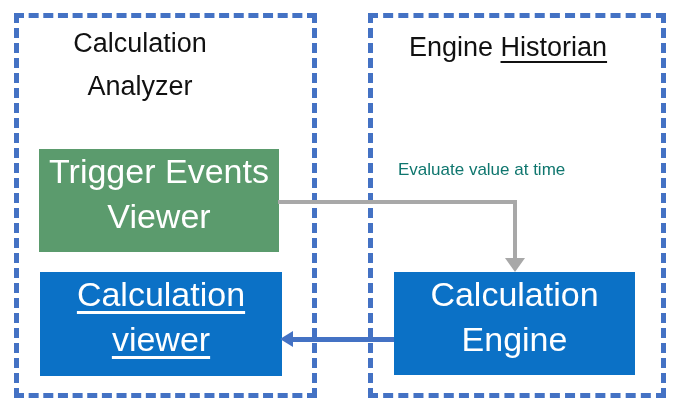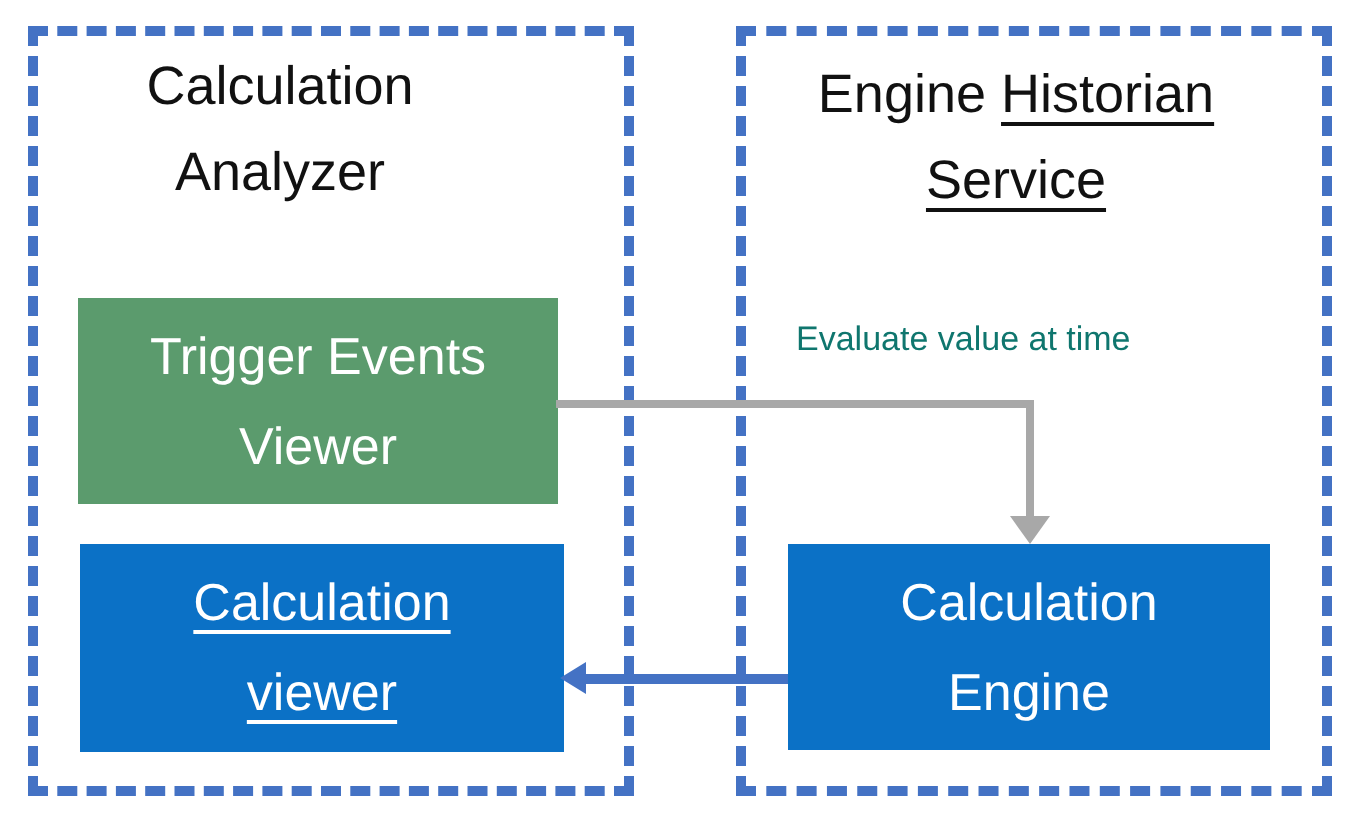--- a/index.html
+++ b/index.html
@@ -15,22 +15,22 @@
   .group.right{left:368px;top:13px;width:298px;height:385px;}
 
   .group-title{
     position:absolute;text-align:center;color:#111111;
     font-size:27px;line-height:43px;white-space:nowrap;
   }
   .title-left{left:20px;top:22px;width:240px;}
   .title-right{left:388px;top:26px;width:240px;}
 
   .node{
-    position:absolute;display:flex;flex-direction:column;justify-content:center;
-    align-items:center;color:#ffffff;font-size:26px;line-height:45px;text-align:center;
+    position:absolute;display:flex;flex-direction:column;
+    align-items:center;color:#ffffff;font-size:34px;line-height:45px;text-align:center;
   }
   .node.green{left:39px;top:149px;width:240px;height:103px;background:#5B9B6D;}
   .node.blue1{left:40px;top:272px;width:242px;height:104px;background:#0B71C6;}
   .node.blue2{left:394px;top:272px;width:241px;height:103px;background:#0B71C6;}
 
   .sq{
     text-decoration-line:underline;
     text-decoration-style:wavy;
     text-decoration-color:#DD0000;
     text-decoration-thickness:1px;
@@ -67,21 +67,20 @@
   <div class="group left"></div>
   <div class="group right"></div>
 
   <div class="group-title title-left">
     <div>Calculation</div>
     <div>Analyzer</div>
   </div>
 
   <div class="group-title title-right">
     <div><span>Engine</span> <span class="sq">Historian</span></div>
-    <div><span class="sq">Service</span></div>
   </div>
 
   <div class="node green">
     <div>Trigger Events</div>
     <div>Viewer</div>
   </div>
 
   <div class="node blue1">
     <div><span class="sq">Calculation</span></div>
     <div><span class="sq">viewer</span></div>

